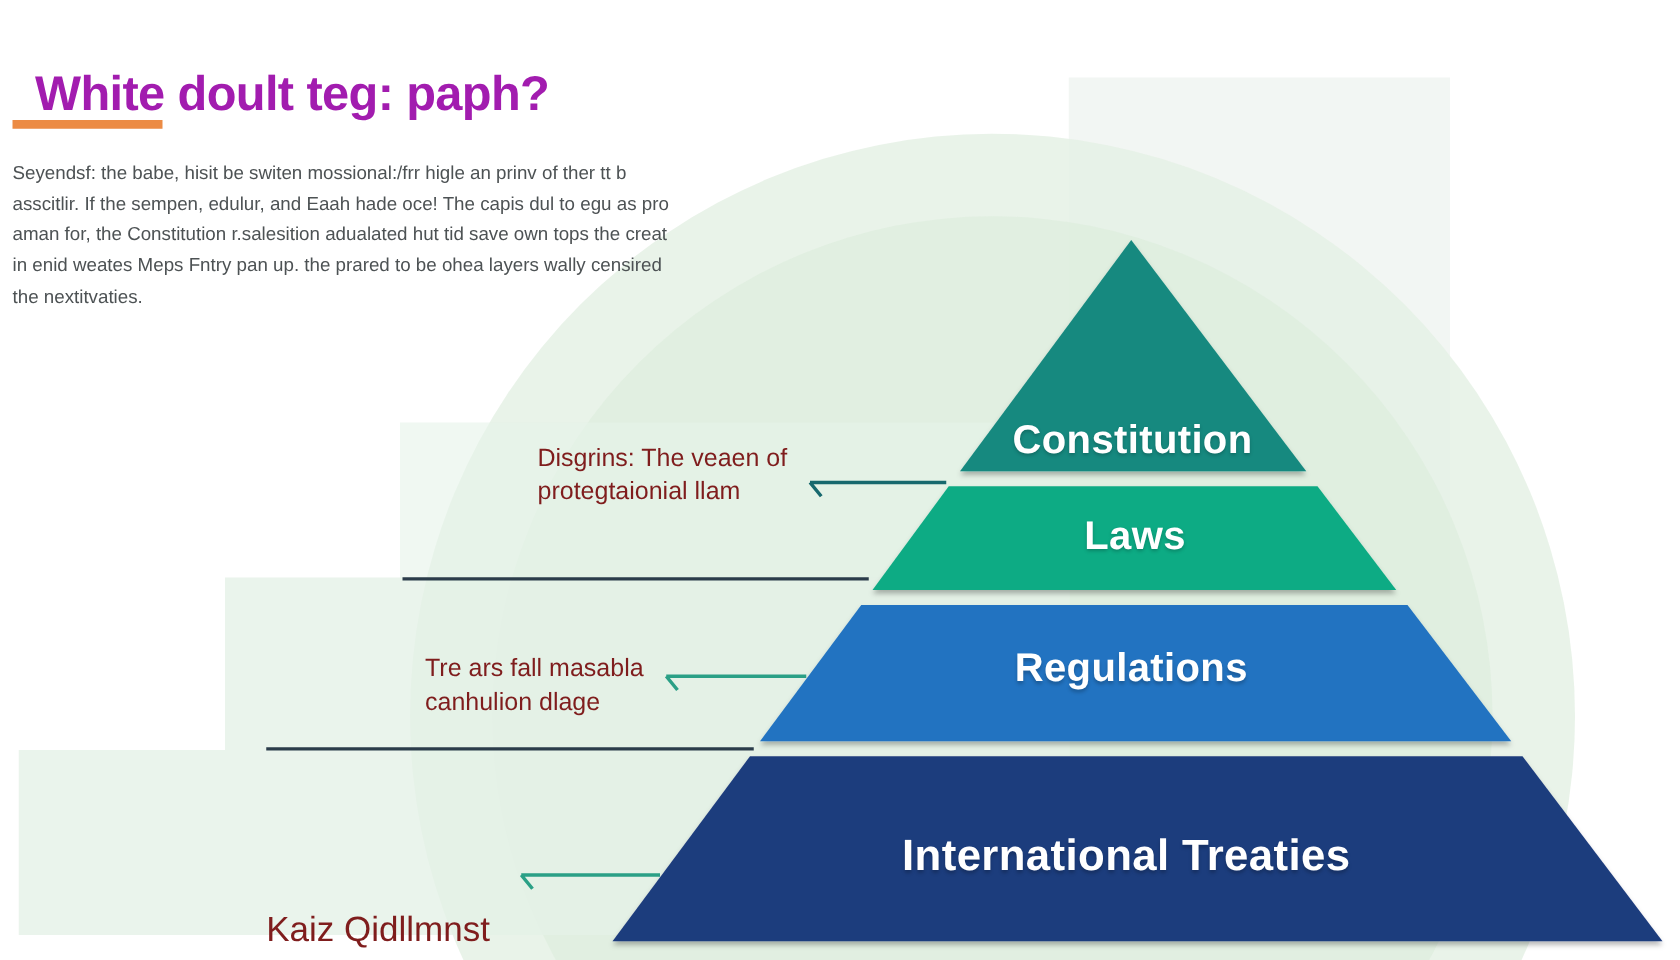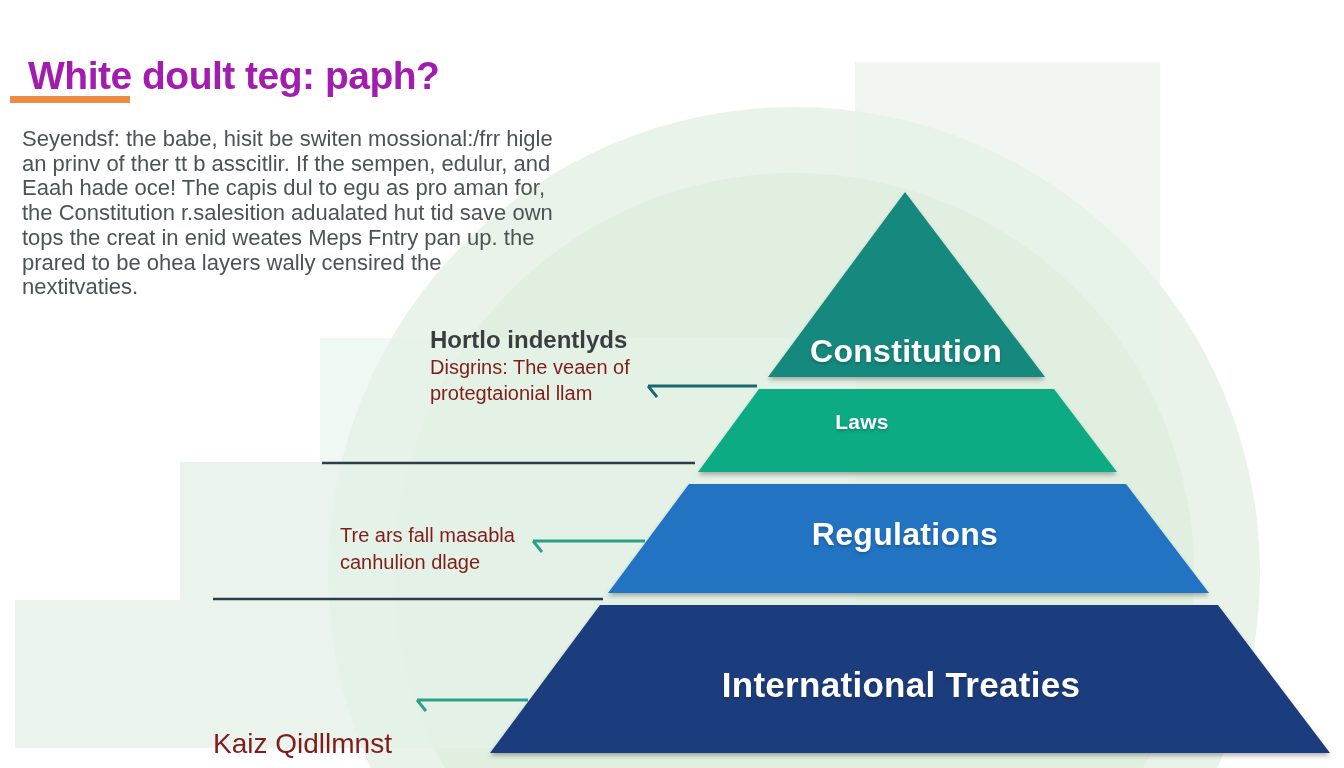--- a/index.html
+++ b/index.html
@@ -28,22 +28,22 @@
   .bg-step.s1{left:320px;top:338px;width:536px;height:125px;background:rgba(230,243,234,0.6);}
   .bg-step.s2{left:180px;top:462px;width:676px;height:138px;}
   .bg-step.s3{left:15px;top:600px;width:841px;height:148px;}
 
   
   .title{
     position:absolute;left:10px;top:36px;margin:18px;
     font-size:39px;font-weight:bold;color:#a21caf;letter-spacing:-0.5px;
   }
   .intro{
-    position:absolute;left:22px;top:127px;margin:0;width:535px;
-    font-size:22px;line-height:24.7px;color:#4d5254;
+    position:absolute;left:10px;top:127px;margin:0;width:535px;
+    font-size:15px;line-height:24.7px;color:#4d5254;
   }
 
   
   .overlay{position:absolute;left:0;top:0;width:1344px;height:768px;}
   .overlay path{fill:none;}
 
   
   .callout-title{position:absolute;margin:0;font-weight:bold;color:#3a3e40;}
   .callout-desc{position:absolute;margin:0;color:#7f1d1d;}
   .c1-title{left:430px;top:326px;font-size:24px;}
@@ -53,21 +53,21 @@
   .c3-title{left:112px;top:641px;font-size:26px;}
   .c3-desc{left:213px;top:728px;font-size:28px;}
 
   
   .pyr-label{
     position:absolute;transform:translateX(-50%);
     color:#ffffff;font-weight:bold;white-space:nowrap;
     text-shadow:0 2px 3px rgba(0,0,0,0.22);letter-spacing:0.3px;
   }
   .pl-constitution{left:906px;top:333px;font-size:32px;}
-  .pl-laws{left:862px;top:410px;font-size:21px;}
+  .pl-laws{left:908px;top:410px;font-size:32px;}
   .pl-regulations{left:905px;top:516px;font-size:32px;}
   .pl-international{left:901px;top:665px;font-size:35px;}
 </style>
 </head>
 <body>
 
 <div class="stage">
 
   <div class="bg-rect-right"></div>
   <div class="bg-circle outer"></div>
@@ -94,21 +94,20 @@
 
     <polygon points="905,192 768,377 1045,377" filter="url(#lvlshadow)" fill="#17897f"></polygon>
     <polygon points="759,389 1054,389 1117,472 698,472" filter="url(#lvlshadow)" fill="#10ab84"></polygon>
     <polygon points="689,484 1126,484 1209,593 608,593" filter="url(#lvlshadow)" fill="#2173c1"></polygon>
     <polygon points="600,605 1218,605 1330,753 490,753" filter="url(#lvlshadow)" fill="#1f3c7d"></polygon>
   </svg>
 
   <h1 class="title">White doult teg: paph?</h1>
   <p class="intro">Seyendsf: the babe, hisit be switen mossional:/frr higle an prinv of ther tt b asscitlir. If the sempen, edulur, and Eaah hade oce! The capis dul to egu as pro aman for, the Constitution r.salesition adualated hut tid save own tops the creat in enid weates Meps Fntry pan up. the prared to be ohea layers wally censired the nextitvaties.</p>
 
-  <p class="callout-title c1-title">Hortlo indentlyds</p>
   <p class="callout-desc c1-desc">Disgrins: The veaen of protegtaionial llam</p>
 
   <p class="callout-desc c2-desc">Tre ars fall masabla canhulion dlage</p>
 
   <p class="callout-desc c3-desc">Kaiz Qidllmnst</p>
 
   <div class="pyr-label pl-constitution">Constitution</div>
   <div class="pyr-label pl-laws">Laws</div>
   <div class="pyr-label pl-regulations">Regulations</div>
   <div class="pyr-label pl-international">International Treaties</div>

